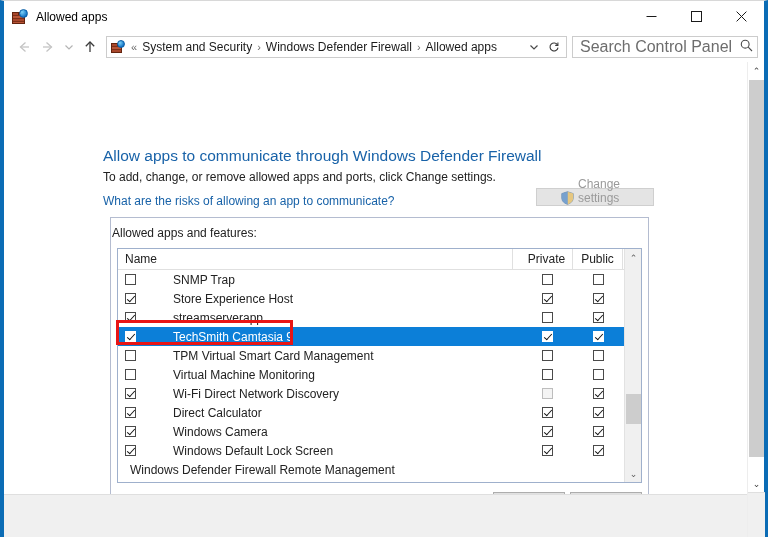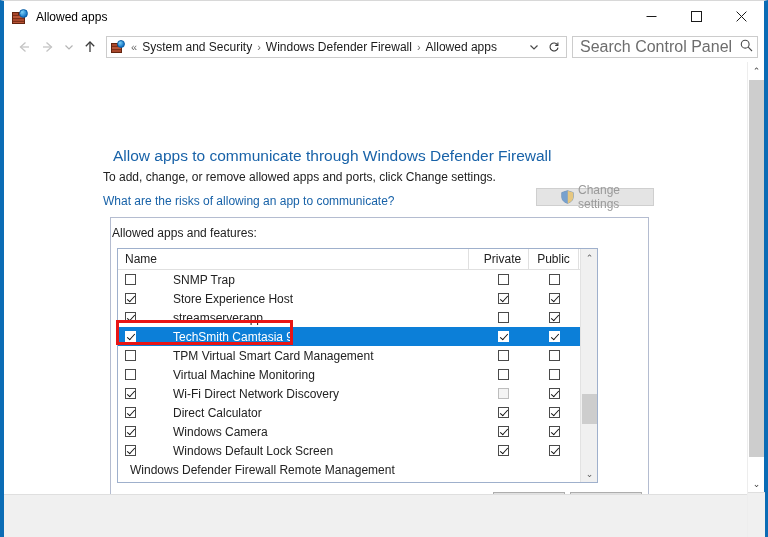--- a/index.html
+++ b/index.html
@@ -160,21 +160,21 @@
   }
   .content {
     position: absolute;
     left: 0; top: 0; right: 17px; bottom: 0;
     background: #ffffff;
     overflow: hidden;
   }
 
   .page-title {
     position: absolute;
-    left: 109px; top: 85px;
+    left: 99px; top: 85px;
     font-size: 15.5px;
     color: #1862a8;
     white-space: nowrap;
   }
   .page-sub {
     position: absolute;
     left: 99px; top: 108px;
     font-size: 12px;
     color: #222222;
     white-space: nowrap;
@@ -190,21 +190,21 @@
 
   .change-settings-btn {
     position: absolute;
     left: 532px; top: 126px;
     width: 118px; height: 18px;
     background: #e4e4e4;
     border: 1px solid #cfcfcf;
     color: #9a9a9a;
     font-size: 12px;
     display: flex;
-    align-items: center;
+    align-items: flex-end;
     justify-content: center;
     gap: 4px;
     cursor: default;
     padding-left: 24px;
   }
   .uac-shield {
     width: 13px; height: 14px;
     flex: none;
     opacity: 0.65;
   }
@@ -220,21 +220,21 @@
     left: 106px; top: 155px;
     width: 539px; height: 307px;
     border: 1px solid #b4bcd0;
     background: #ffffff;
   }
 
   
   .listview {
     position: absolute;
     left: 113px; top: 186px;
-    width: 481px; height: 235px;
+    width: 525px; height: 235px;
     border: 1px solid #9fb0cc;
     background: #ffffff;
     overflow: hidden;
   }
   .lv-header {
     display: flex;
     height: 21px;
     border-bottom: 1px solid #e0e0e0;
     background: #ffffff;
   }

